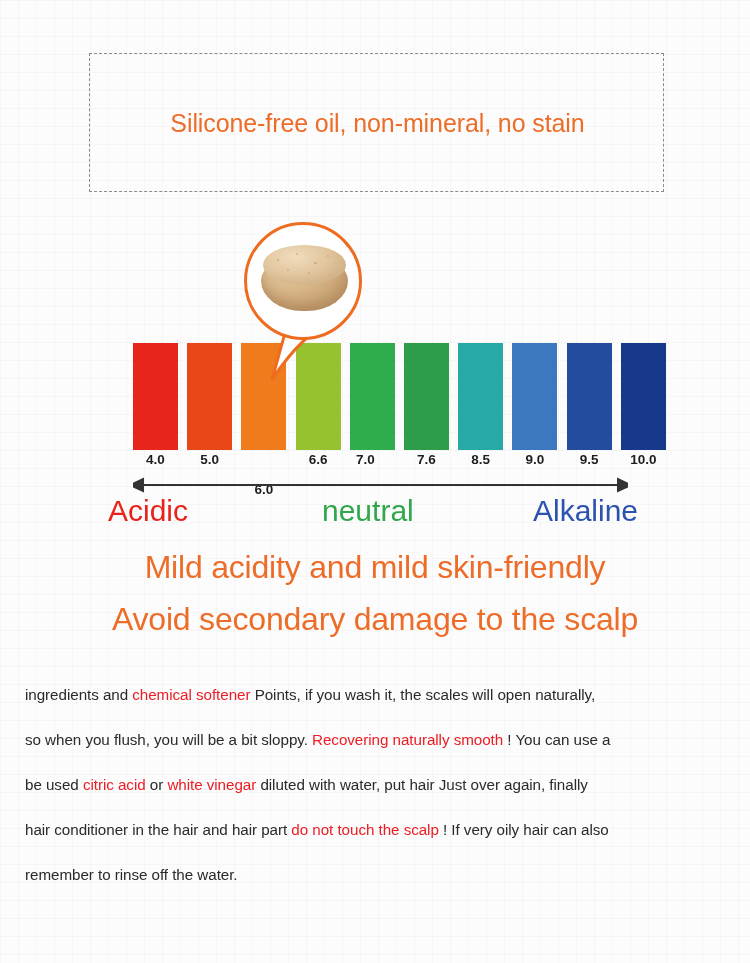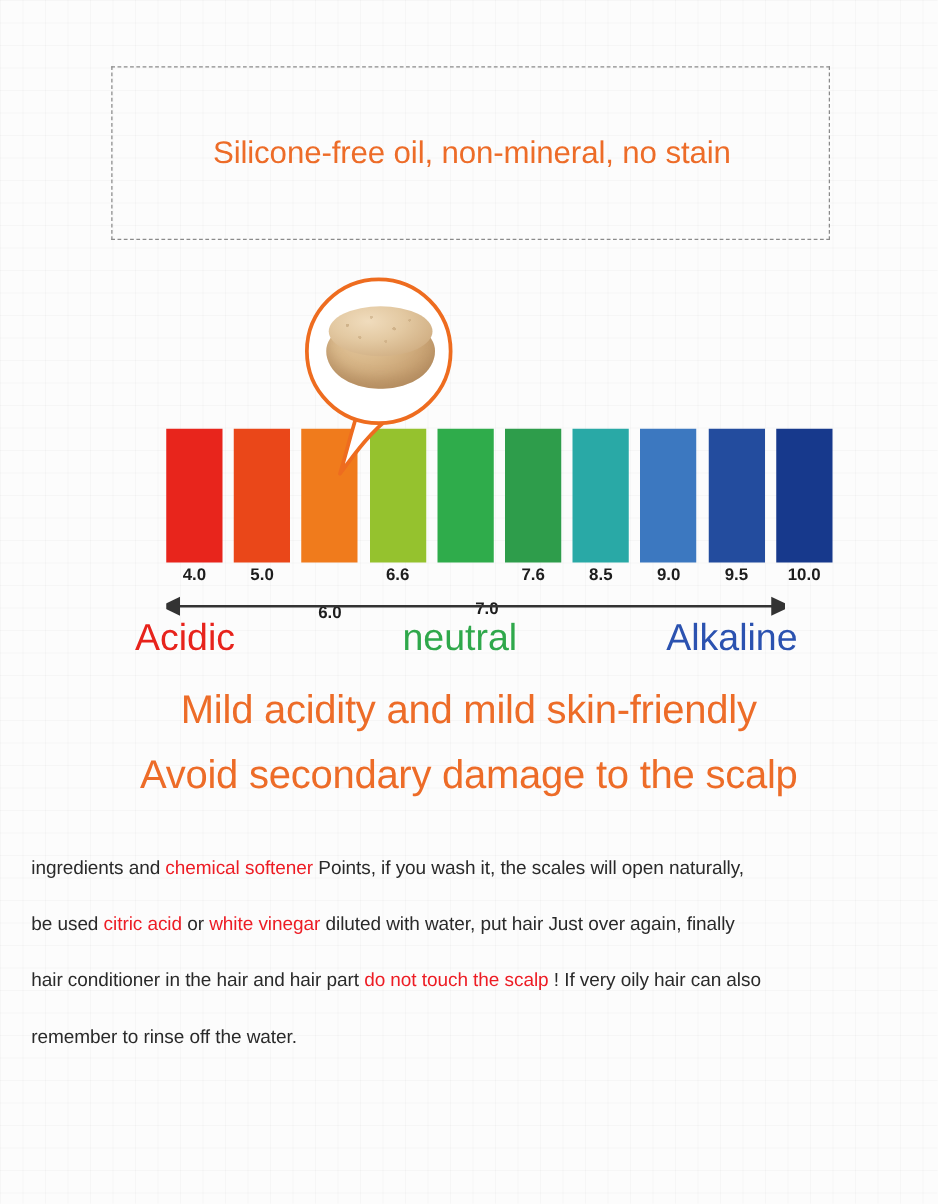--- a/index.html
+++ b/index.html
@@ -225,21 +225,21 @@
     <div class="ph-bar" style="left: 325.2px; background: rgb(41, 169, 166);"></div>
     <div class="ph-bar" style="left: 379.4px; background: rgb(60, 120, 192);"></div>
     <div class="ph-bar" style="left: 433.6px; background: rgb(35, 76, 158);"></div>
     <div class="ph-bar" style="left: 487.8px; background: rgb(23, 57, 140);"></div>
   </div>
 <div id="ph-tick-labels">
     <div class="ph-tick" style="left: -4px; width: 53px;">4.0</div>
     <div class="ph-tick" style="left: 50.2px; width: 53px;">5.0</div>
     <div class="ph-tick" style="left: 104.4px; width: 53px; margin-top: 30px;">6.0</div>
     <div class="ph-tick" style="left: 158.6px; width: 53px;">6.6</div>
-    <div class="ph-tick" style="left: 230px; width: 53px; margin-top: 27px;">7.0</div>
+    <div class="ph-tick" style="left: 206px; width: 53px;">7.0</div>
     <div class="ph-tick" style="left: 267px; width: 53px;">7.6</div>
     <div class="ph-tick" style="left: 321.2px; width: 53px;">8.5</div>
     <div class="ph-tick" style="left: 375.4px; width: 53px;">9.0</div>
     <div class="ph-tick" style="left: 429.6px; width: 53px;">9.5</div>
     <div class="ph-tick" style="left: 483.8px; width: 53px;">10.0</div>
   </div>
 
 <div id="soap-callout">
   <svg id="bubble-tail-svg" viewBox="0 0 126 160">
     <path d="M 47 103 C 40 124, 36 142, 31 158 C 44 140, 56 124, 72 112 Z" fill="#ffffff" stroke="#EE6C1F" stroke-width="3" stroke-linejoin="round"></path>
@@ -270,16 +270,17 @@
   <div class="zone-label" id="zone-alkaline">Alkaline</div>
 </div>
 
 <div id="headline">
   <div class="headline-line">Mild acidity and mild skin-friendly</div>
   <div class="headline-line">Avoid secondary damage to the scalp</div>
 </div>
 
 <div id="body-copy">
     <div class="body-line"><span> ingredients and </span><span class="hl"> chemical softener</span><span> Points, if you wash it, the scales will open naturally,</span></div>
+    <div class="body-line"><span>so when you flush, you will be a bit sloppy. </span><span class="hl">Recovering naturally smooth</span><span> ! You can use a</span></div>
     <div class="body-line"><span>be used </span><span class="hl"> citric acid </span><span> or </span><span class="hl"> white vinegar</span><span> diluted with water, put hair Just over again, finally</span></div>
     <div class="body-line"><span>hair conditioner in the hair and hair part </span><span class="hl">do not touch the scalp</span><span> ! If very oily hair can also</span></div>
     <div class="body-line"><span>remember to rinse off the water.</span></div>
   </div>
 
 </body></html>

